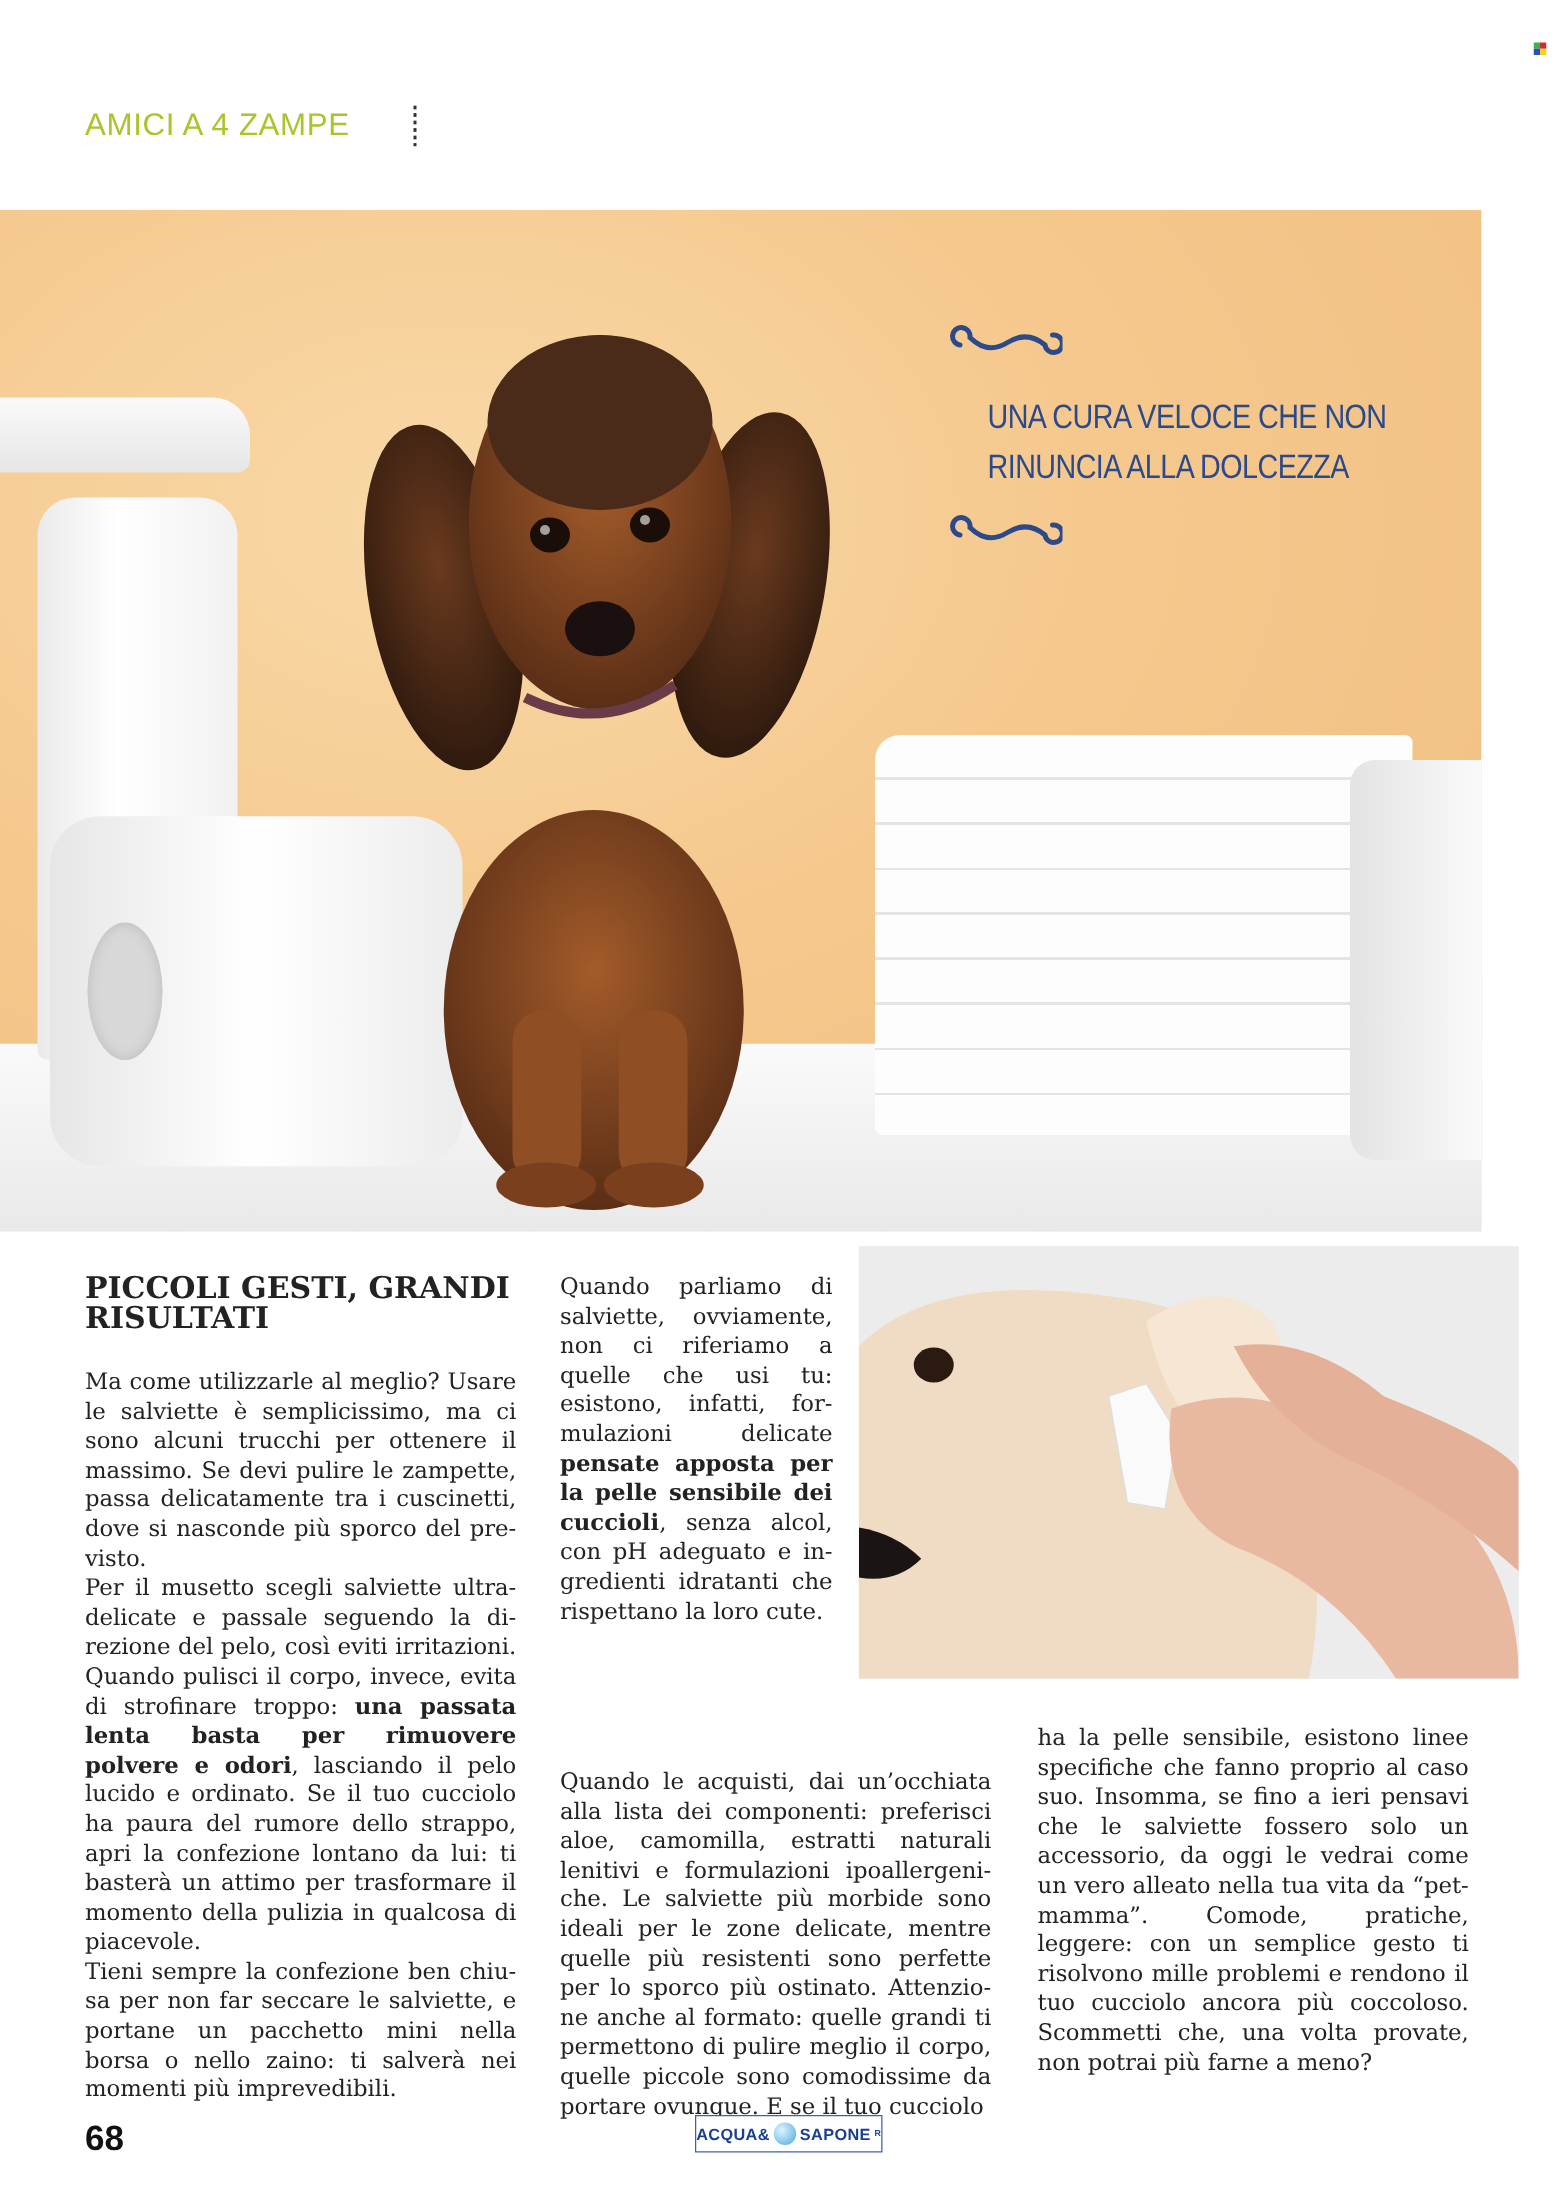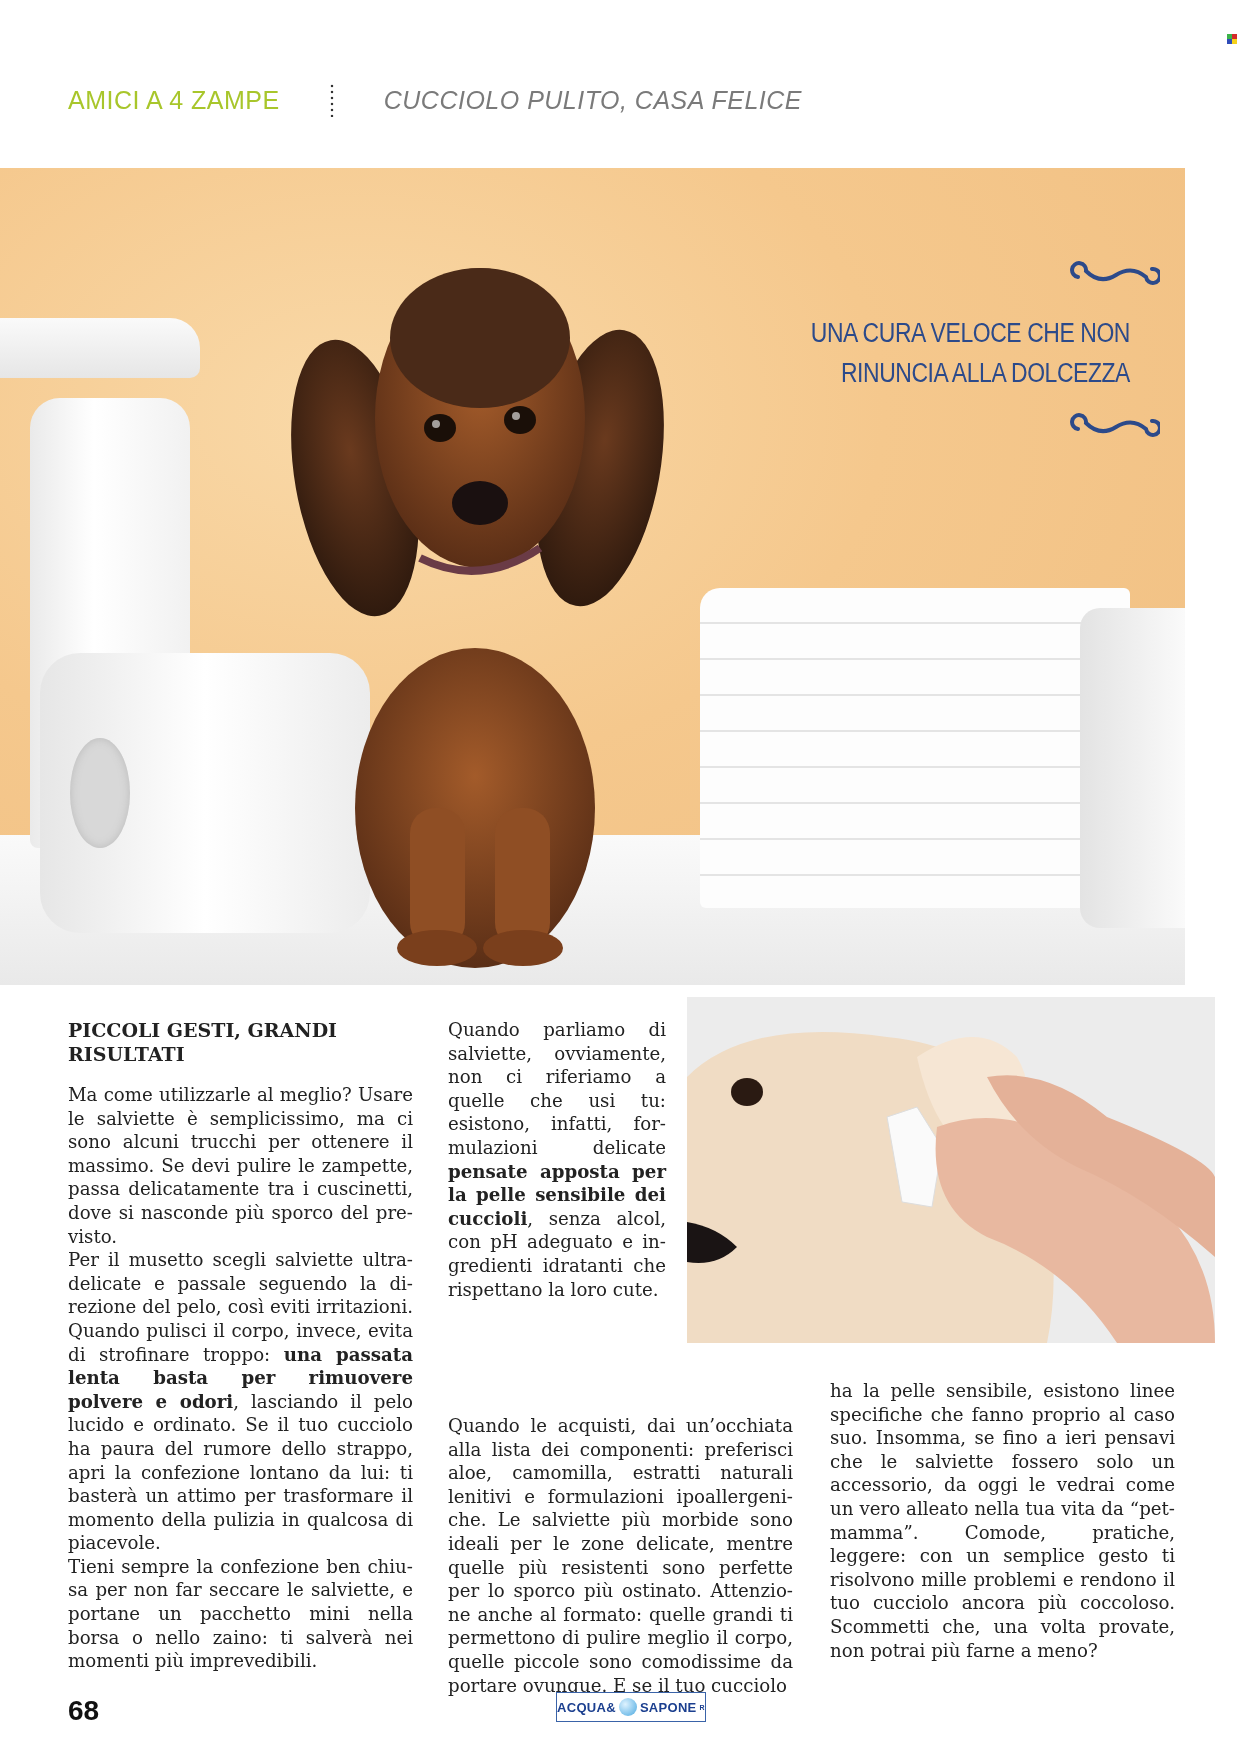--- a/index.html
+++ b/index.html
@@ -18,47 +18,46 @@
   .hero .floor { position:absolute; left:0; right:0; bottom:0; height:150px; background:linear-gradient(#ececec,#f7f7f7);
     background-image: linear-gradient(#fafafa,#e9e9e9), repeating-linear-gradient(90deg,transparent 0 140px,#dcdcdc 140px 142px); }
   .bottle { position:absolute; left:30px; top:230px; width:160px; height:450px; background:linear-gradient(90deg,#eaeaea,#fff 40%,#f1f1f1); border-radius:30px 30px 8px 8px; }
   .bottle-cap { position:absolute; left:0; top:150px; width:200px; height:60px; background:linear-gradient(#fafafa,#e6e6e6); border-radius:0 30px 10px 0; }
   .roll { position:absolute; left:40px; top:485px; width:330px; height:280px; background:linear-gradient(90deg,#e6e6e6,#fff 50%,#ececec); border-radius:40px; }
   .roll-hole { position:absolute; left:70px; top:570px; width:60px; height:110px; border-radius:50%; background:#d8d8d8; box-shadow:inset 0 0 10px #bbb; }
   .wipes { position:absolute; left:700px; top:420px; width:430px; height:320px;
     background: repeating-linear-gradient(#fdfdfd 0 34px,#e4e4e4 34px 36px); border-radius:20px 6px 6px 6px; }
   .roll2 { position:absolute; left:1080px; top:440px; width:105px; height:320px; background:linear-gradient(90deg,#e3e3e3,#fafafa); border-radius:20px 0 0 20px; }
   .puppy { position:absolute; left:280px; top:80px; width:450px; height:720px; }
-  .quote { left:760px; top:255px; width:400px; text-align:right; color:#2c4a8a; }
+  .quote { left:760px; top:255px; width:400px; text-align:left; color:#2c4a8a; }
   .quote .swirl { font-size:40px; line-height:40px; display:block; }
   .quote .qtext { font-family:"Liberation Sans", sans-serif; font-size:27px; line-height:40px; letter-spacing:-0.5px; margin:18px 0 14px; transform:scaleX(0.85); }
 
   .photo2 { left:687px; top:997px; width:528px; height:346px; overflow:hidden; background:#ececec; }
 
   .col { font-size:18.2px; line-height:23.6px; text-align:justify; hyphens:manual; }
-  .col h2 { font-size:19px; line-height:24px; margin:0 0 17px; font-weight:bold; text-align:left; }
+  .col h2 { font-size:24px; line-height:24px; margin:0 0 28px; font-weight:bold; text-align:left; }
   .col p { margin:0; }
   .col b { font-weight:bold; }
   .col1 { left:68px; top:1018px; width:345px; }
   .col2 { left:448px; top:1018px; width:218px; }
   .col2b { left:448px; top:1414px; width:345px; }
   .col3 { left:830px; top:1379px; width:345px; }
 
   .footer-page { left:68px; top:1695px; font-family:"Liberation Sans", sans-serif; font-weight:bold; font-size:28px; color:#111; }
   .brand { left:556px; top:1692px; width:148px; height:28px; border:1px solid #3a63a8; display:flex; align-items:center; justify-content:space-between; font-family:"Liberation Sans", sans-serif; font-weight:bold; font-size:13px; color:#1b3f8f; letter-spacing:0.3px; background:#fff; }
   .brand .bubble { display:inline-block; width:18px; height:18px; border-radius:50%; background:radial-gradient(circle at 35% 35%,#dff3ff,#4aa8e0); margin:0 1px; }
   .brand sup { font-size:7px; margin-left:1px; }
 </style>
 </head>
 <body>
 
 <div class="abs header">
   <span class="section">AMICI A 4 ZAMPE</span>
   <span class="sep"></span>
-  <span class="title">CUCCIOLO PULITO, CASA FELICE</span>
 </div>
 <div class="abs corner-logo">
     <span></span>
     <span></span>
     <span></span>
     <span></span>
   </div>
 
 <div class="abs hero" aria-label="Cucciolo di bassotto seduto tra rotoli di carta e salviette">
   <div class="floor"></div>

